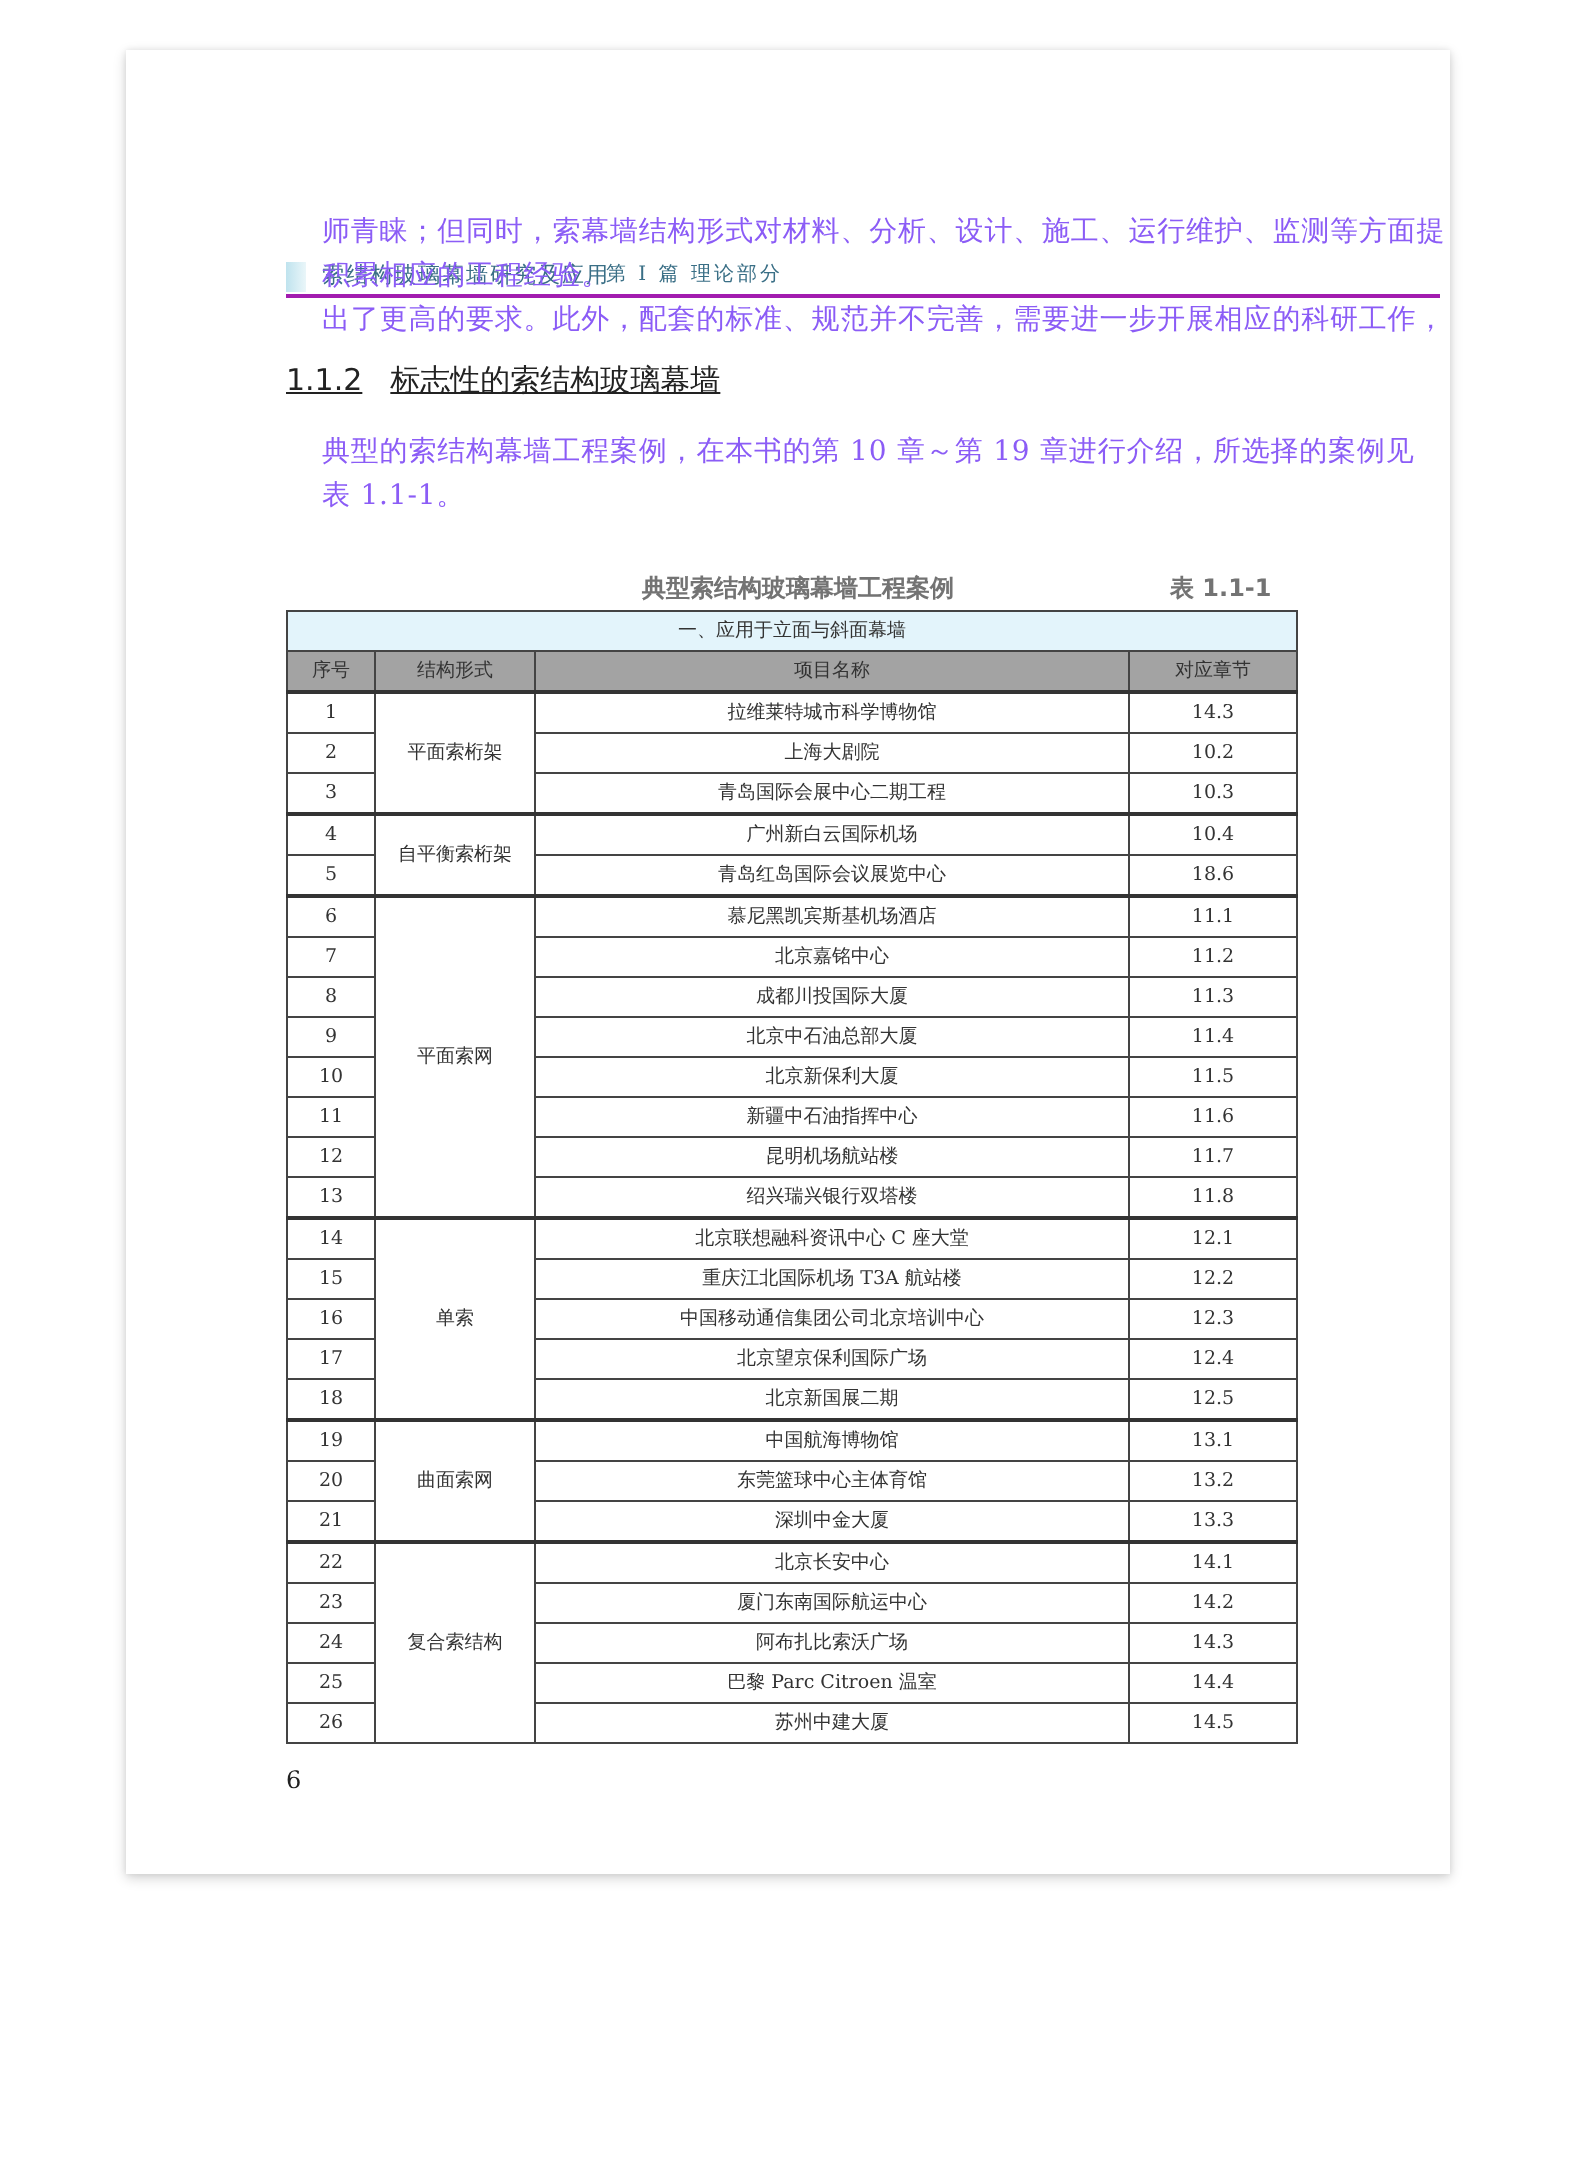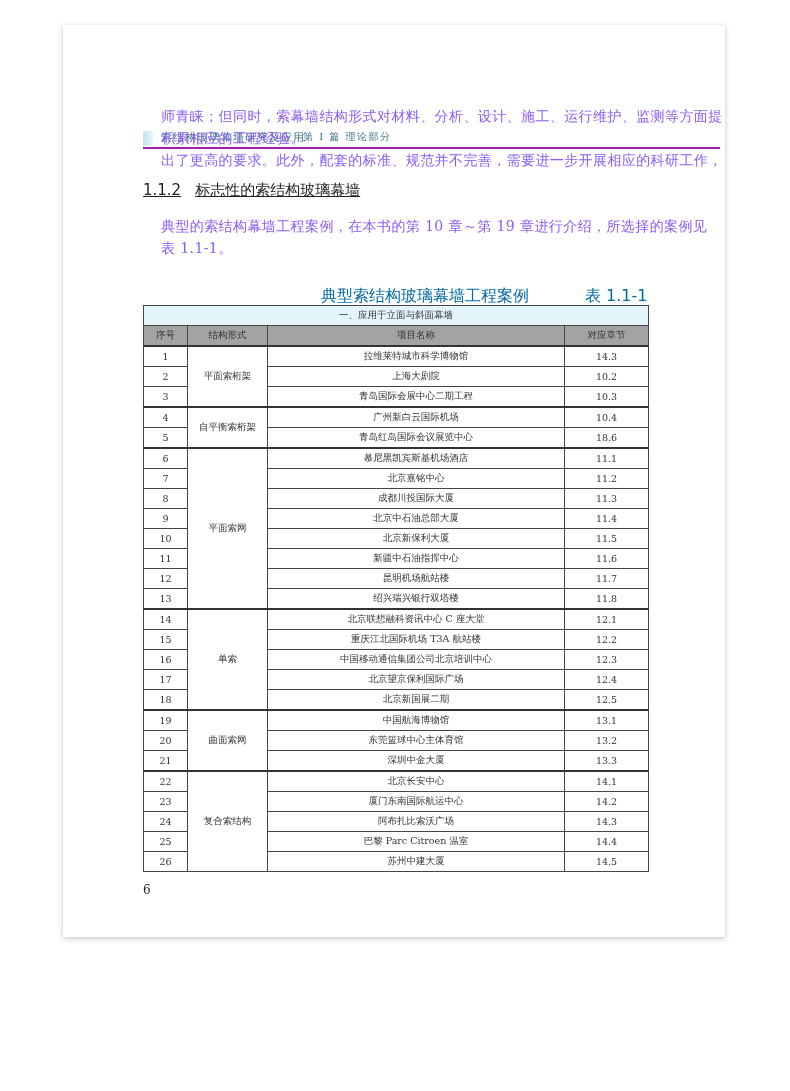--- a/index.html
+++ b/index.html
@@ -35,21 +35,21 @@
     }
     .para .line { display: block; white-space: nowrap; }
     .para .indent { padding-left: 28px; }
     .section-heading {
       position: absolute; left: 80px; top: 156px; font-size: 15px; color: #222;
       font-family: "DejaVu Sans", sans-serif;
       text-decoration: underline;
     }
     .section-heading .num { margin-right: 14px; }
     .caption {
-      position: absolute; top: 261px; font-size: 16px; color: #0369a1; font-weight: normal;
+      position: absolute; top: 261px; font-size: 12px; color: #737373; font-weight: bold;
       font-family: "DejaVu Sans", sans-serif;
     }
     .caption.title { left: 258px; }
     .caption.tag { left: 522px; }
     table.cases {
       position: absolute; left: 80px; top: 280px; width: 505px;
       border-collapse: collapse; table-layout: fixed;
       font-size: 9.5px; color: #333; font-family: "DejaVu Serif", serif;
       border: 1.5px solid #333;
     }

